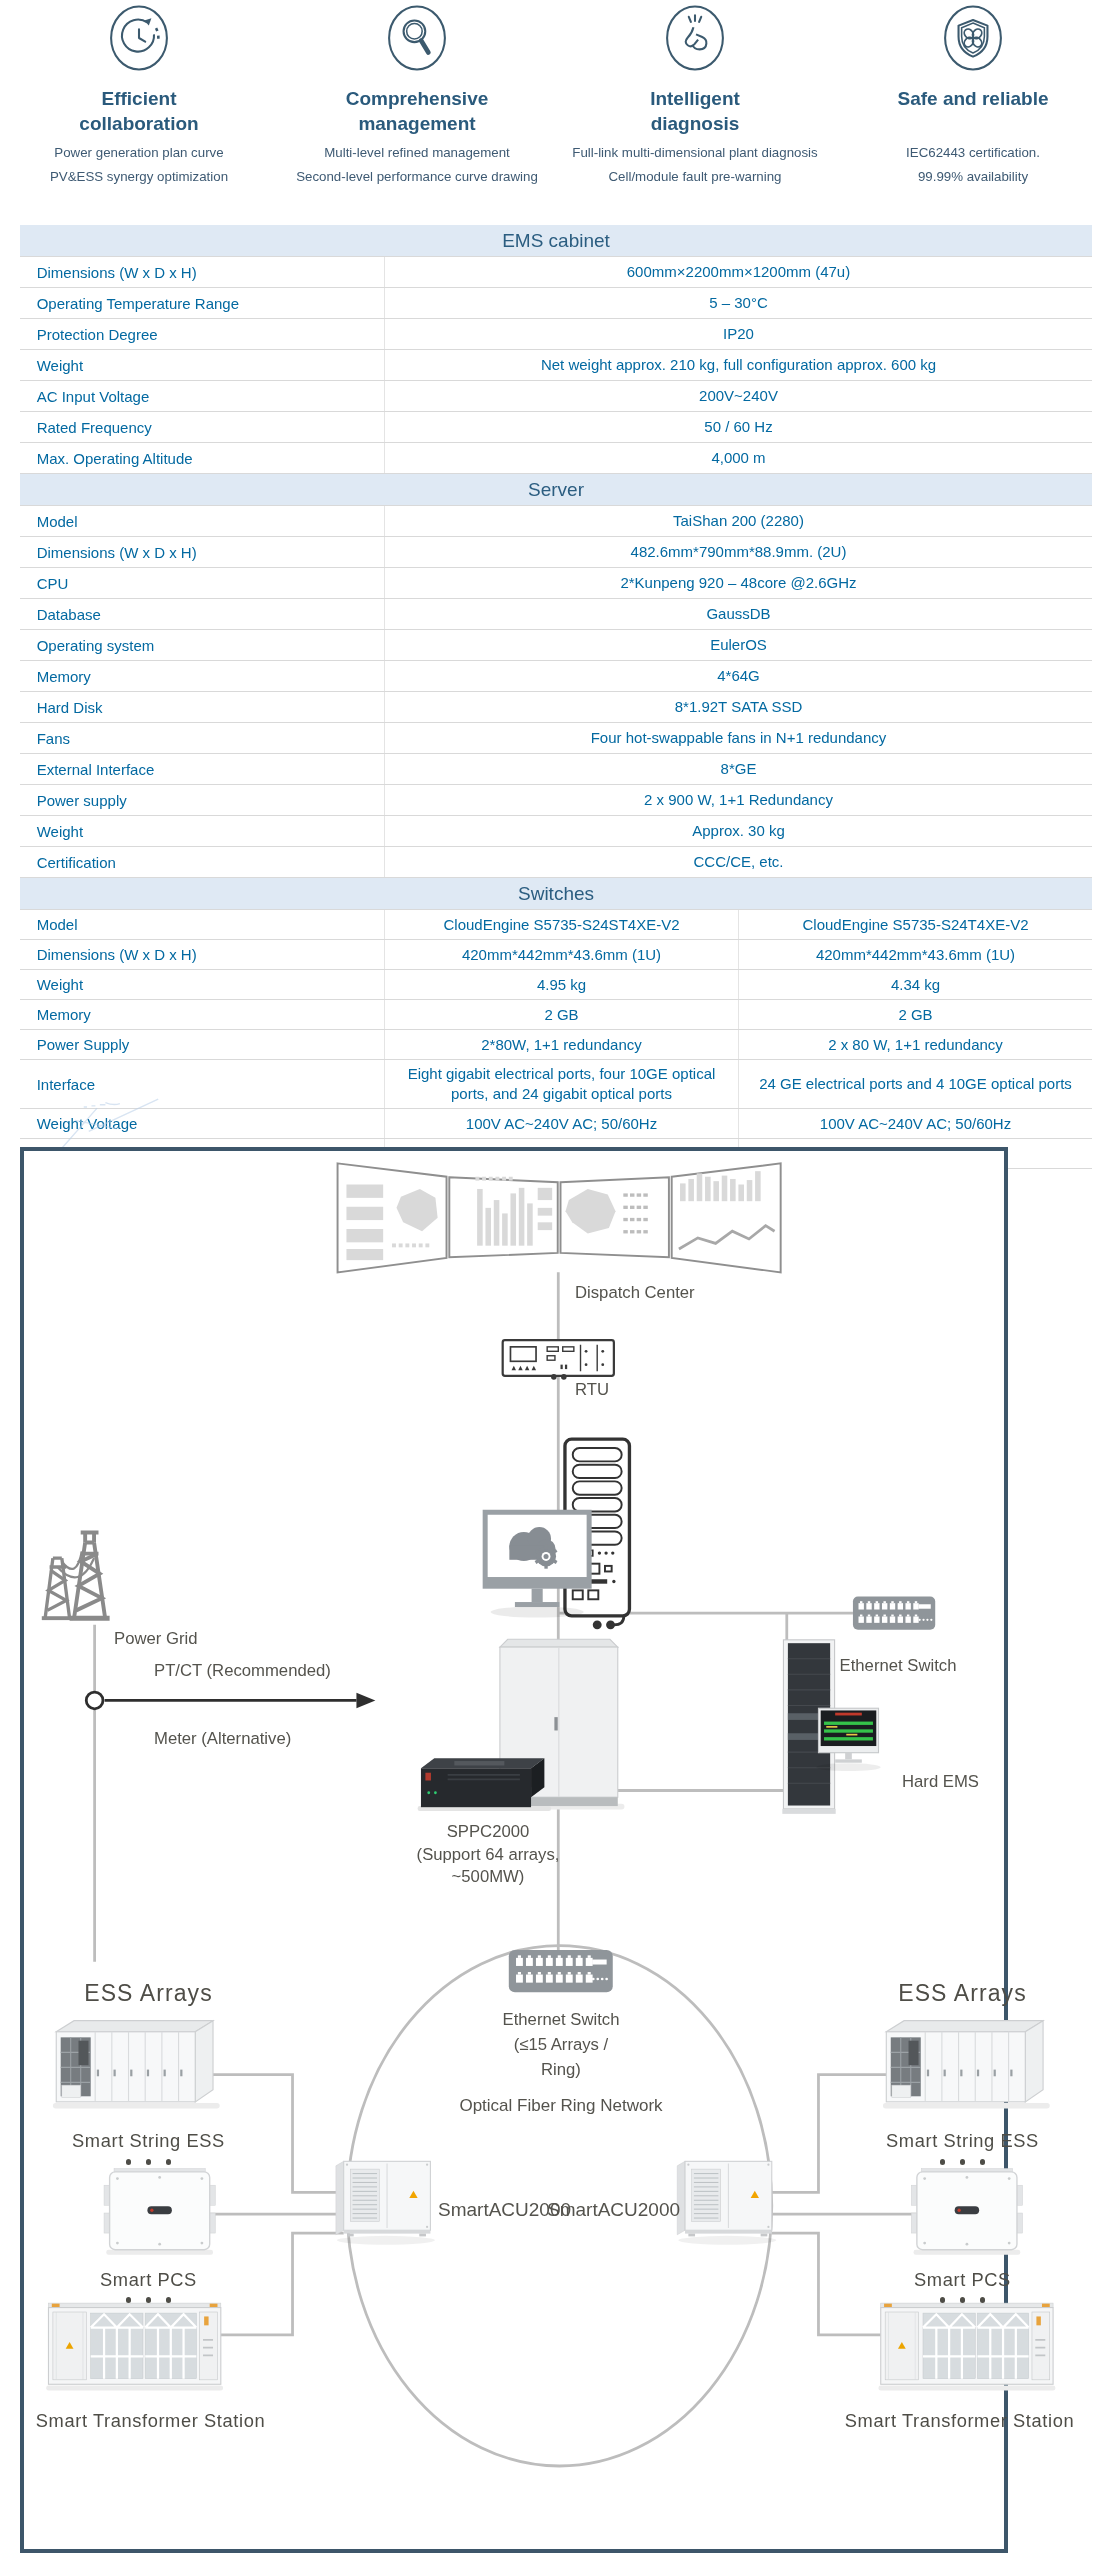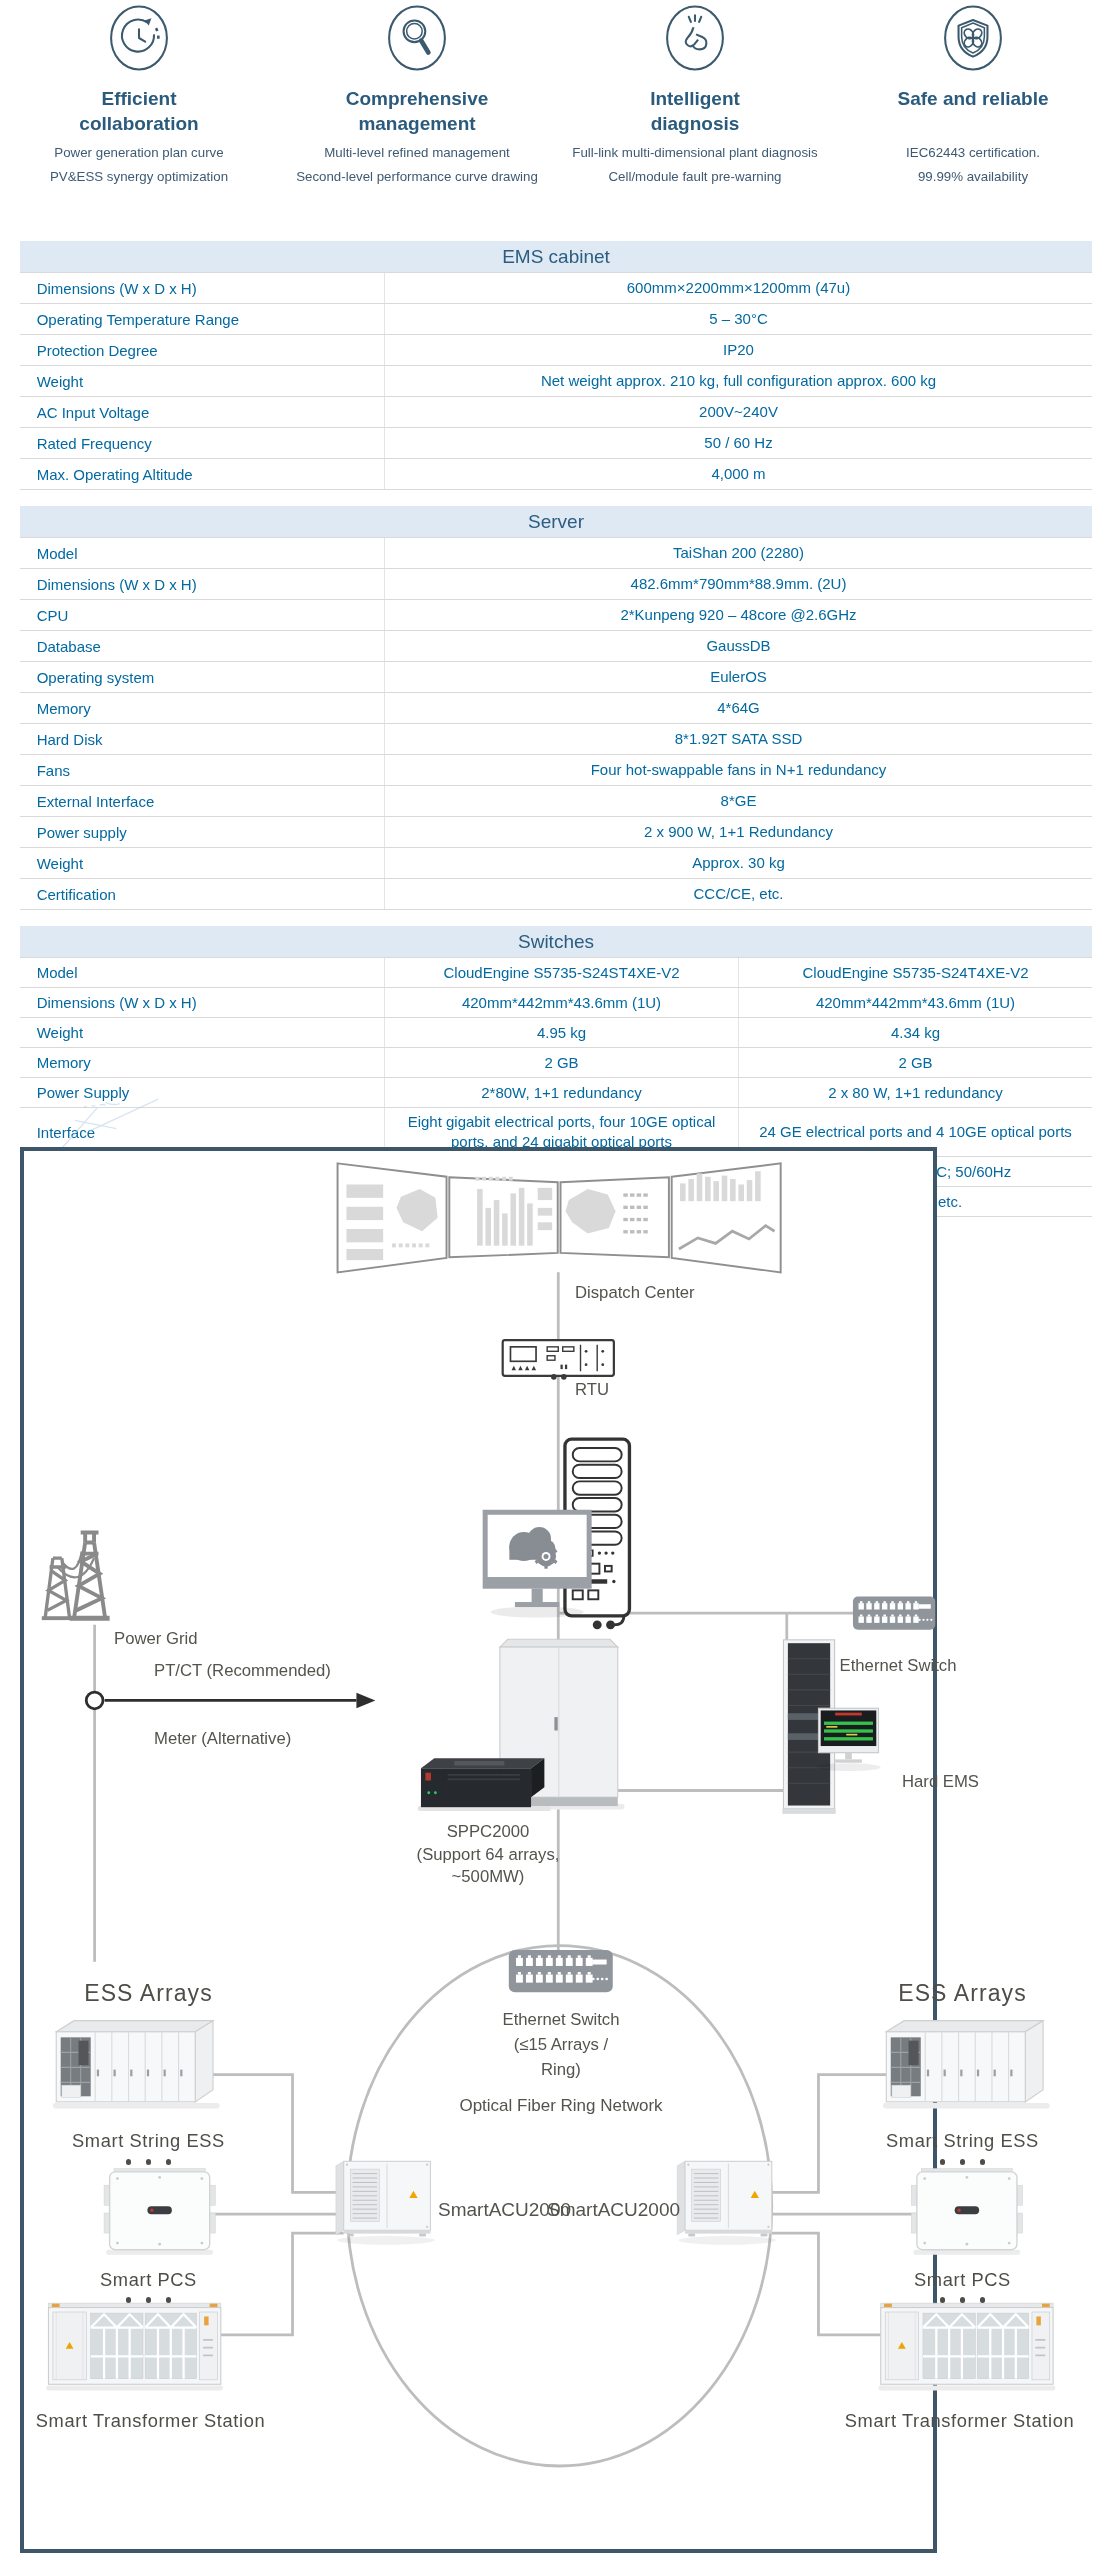--- a/index.html
+++ b/index.html
@@ -9,34 +9,34 @@
   
   .features{position:absolute;left:0;top:4.4px;width:1112px;display:flex;}
   .feature{width:278px;display:flex;flex-direction:column;align-items:center;}
   .feature .ficon{height:68px;display:flex;align-items:center;justify-content:center;}
   .feature .ftitle{margin-top:14.5px;height:54px;font-size:19px;font-weight:bold;color:#2a5a7c;
                    text-align:center;line-height:1.3;white-space:pre-line;}
   .feature .fline{font-size:13.3px;color:#3e5a73;line-height:1.85;text-align:center;}
 
   
   .tables{position:absolute;left:20px;top:225px;width:1072px;}
-  .spec-header{height:31px;margin-top:16px;background:#dfe9f4;color:#2b5d80;font-size:19px;
+  .spec-header{height:31px;margin-top:0;background:#dfe9f4;color:#2b5d80;font-size:19px;
                display:flex;align-items:center;justify-content:center;}
   .spec-rows{border-top:0.6px solid #d9d9d9;}
   .spec-row{display:grid;min-height:30px;border-bottom:0.6px solid #d9d9d9;align-items:stretch;
             font-size:15px;color:#0369a1;}
   .spec-row.h52{min-height:29px;}
   .cols2{grid-template-columns:364px 1fr;}
   .cols3{grid-template-columns:364px 354px 354px;}
   .spec-label{display:flex;align-items:center;padding-left:16.7px;}
   .spec-value{text-align:center;border-left:0.6px solid #e4e4e4;display:flex;align-items:center;
               justify-content:center;padding:4.4px 14.5px;line-height:1.32;}
 
   
-  .diagram{position:absolute;left:20px;top:1147px;width:917px;height:1406px;
+  .diagram{position:absolute;left:20px;top:1147px;width:988px;height:1406px;
            border:4.4px solid #3d566a;box-sizing:border-box;background:#fff;}
   .diagram svg{position:absolute;left:0;top:0;}
   .dlabel{position:absolute;font-size:16.7px;color:#54534d;white-space:nowrap;}
   .dlabel.center{text-align:center;white-space:normal;}
   .collabel{position:absolute;font-size:18.3px;color:#4e4d47;letter-spacing:0.6px;text-align:center;}
   .bigcol{font-size:23px;letter-spacing:1.1px;}
   .acu{font-size:19px;}
   .dots{position:absolute;display:flex;justify-content:center;gap:14.5px;}
   .dots i{width:5.6px;height:5.6px;border-radius:50%;background:#4e4d47;display:block;}
   .watermark{position:absolute;left:22px;top:1098px;opacity:.55;}

